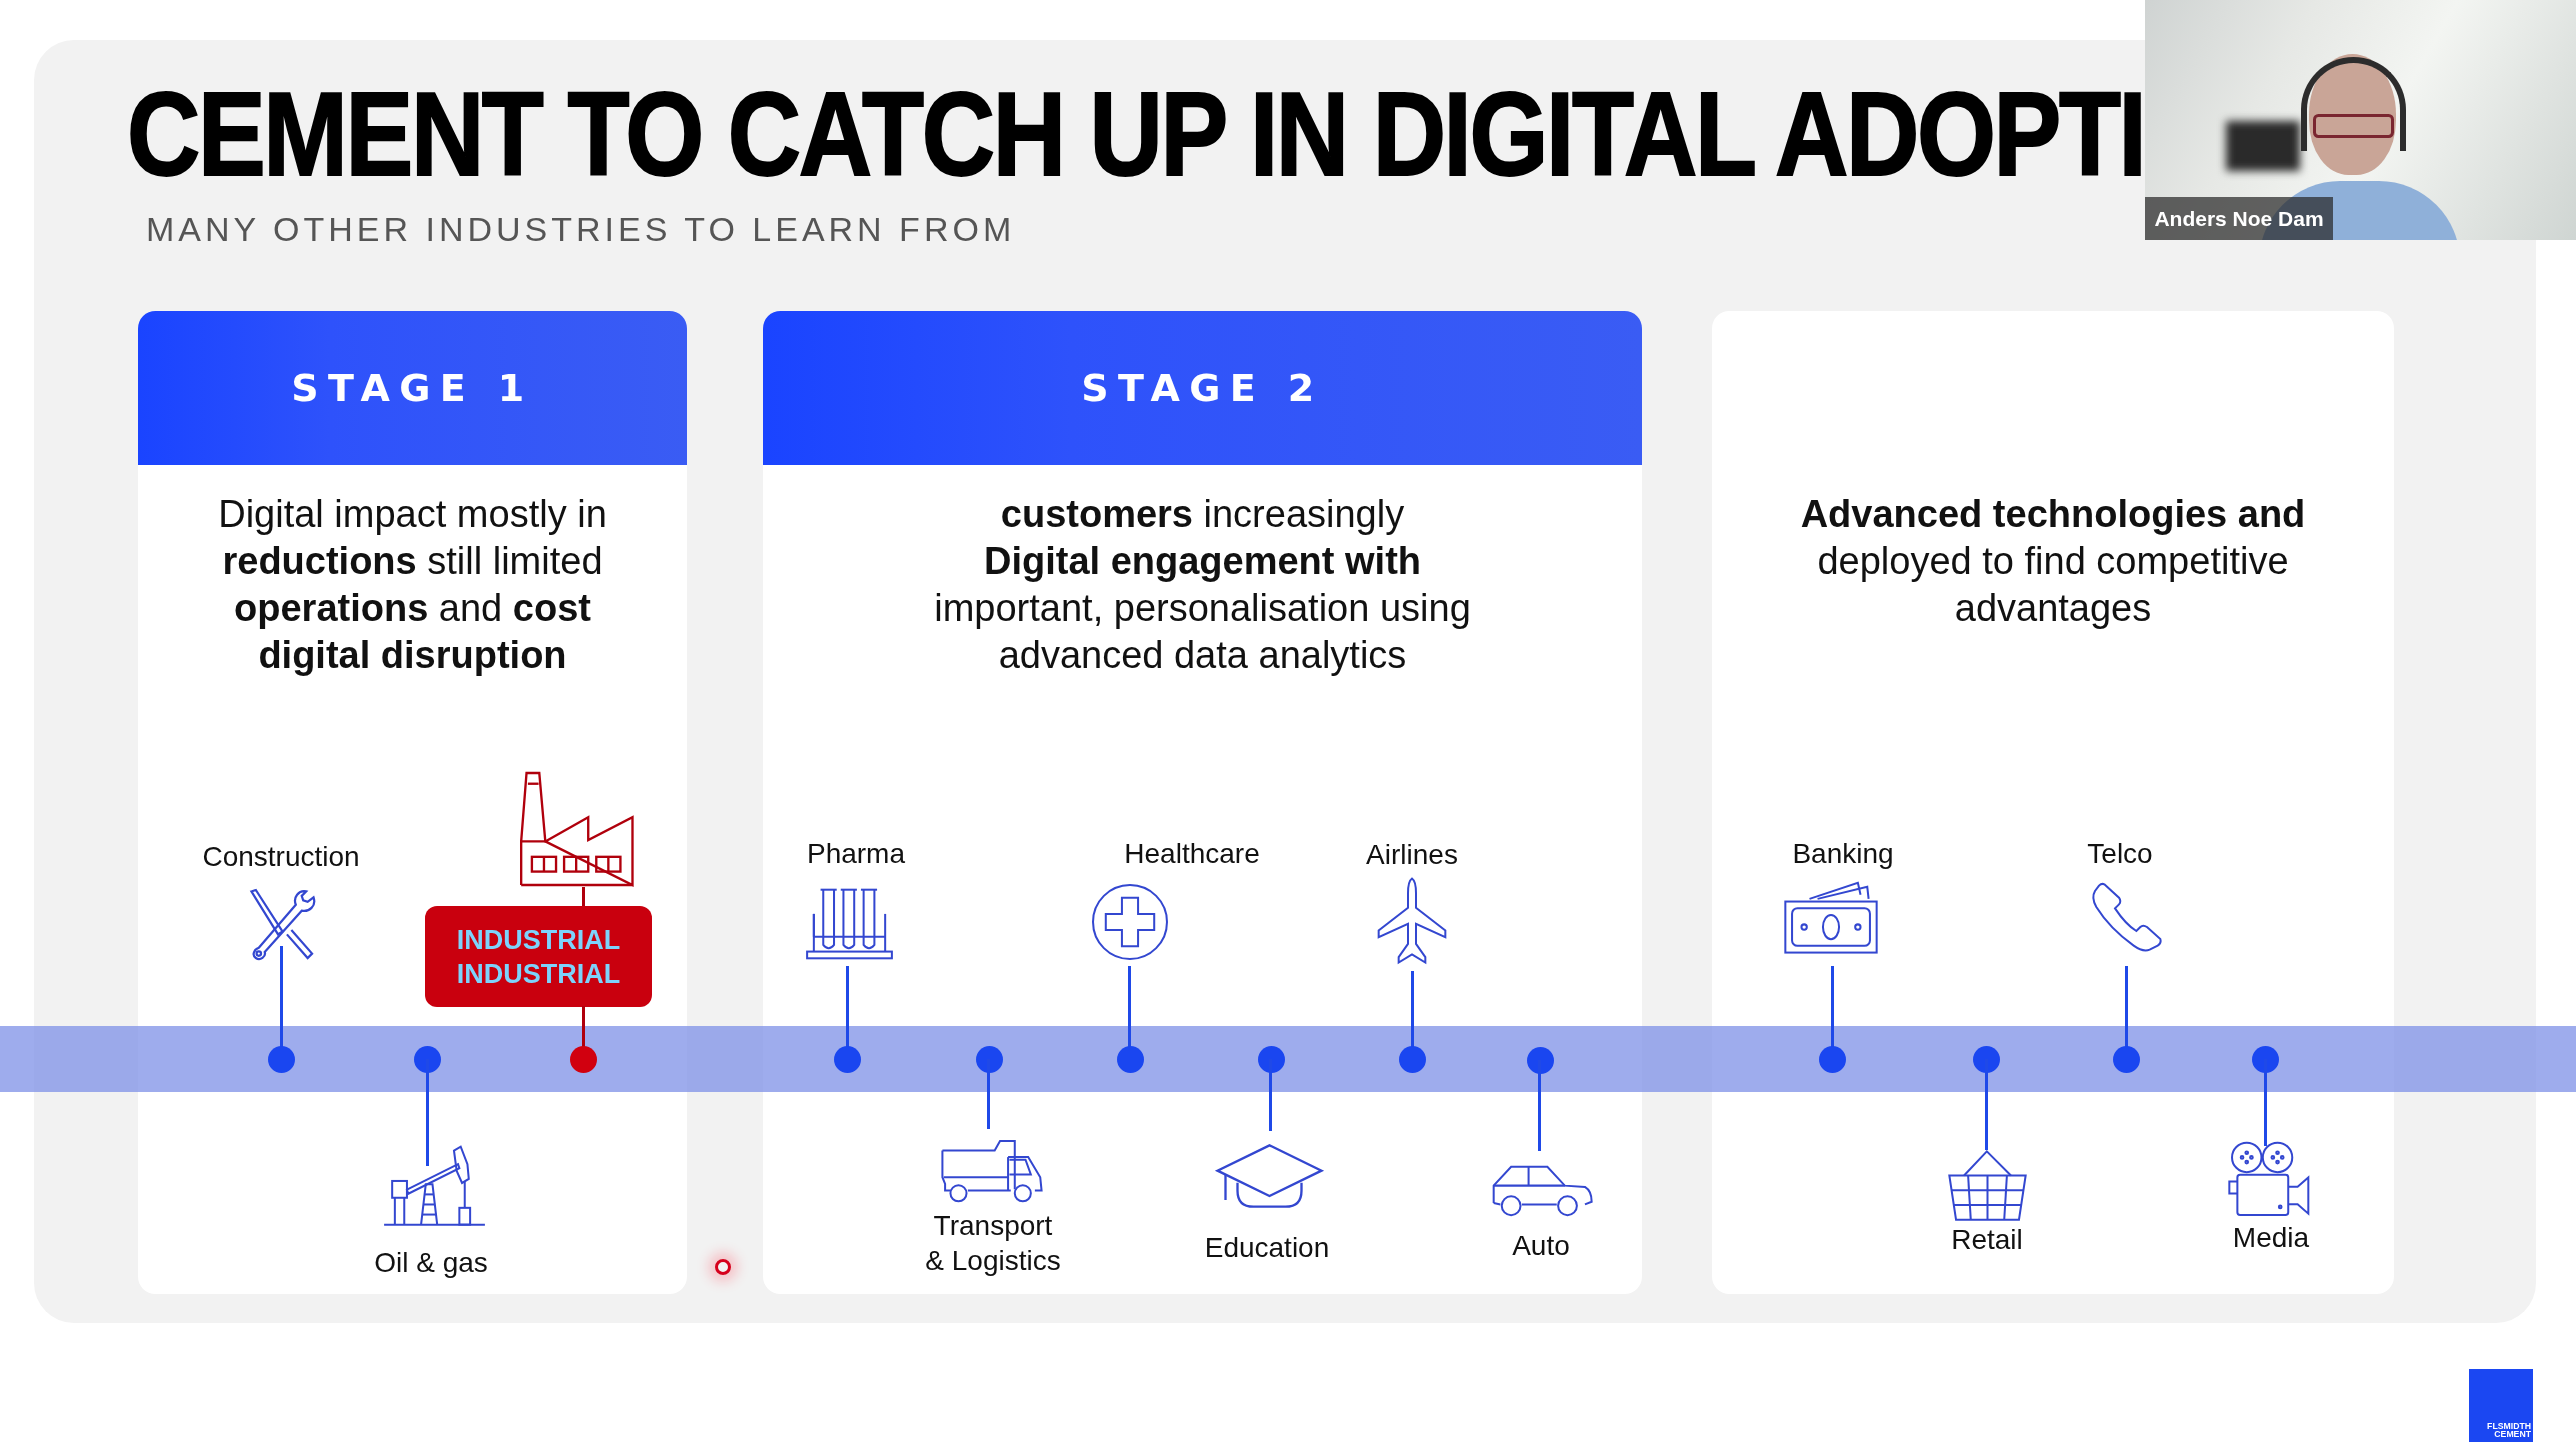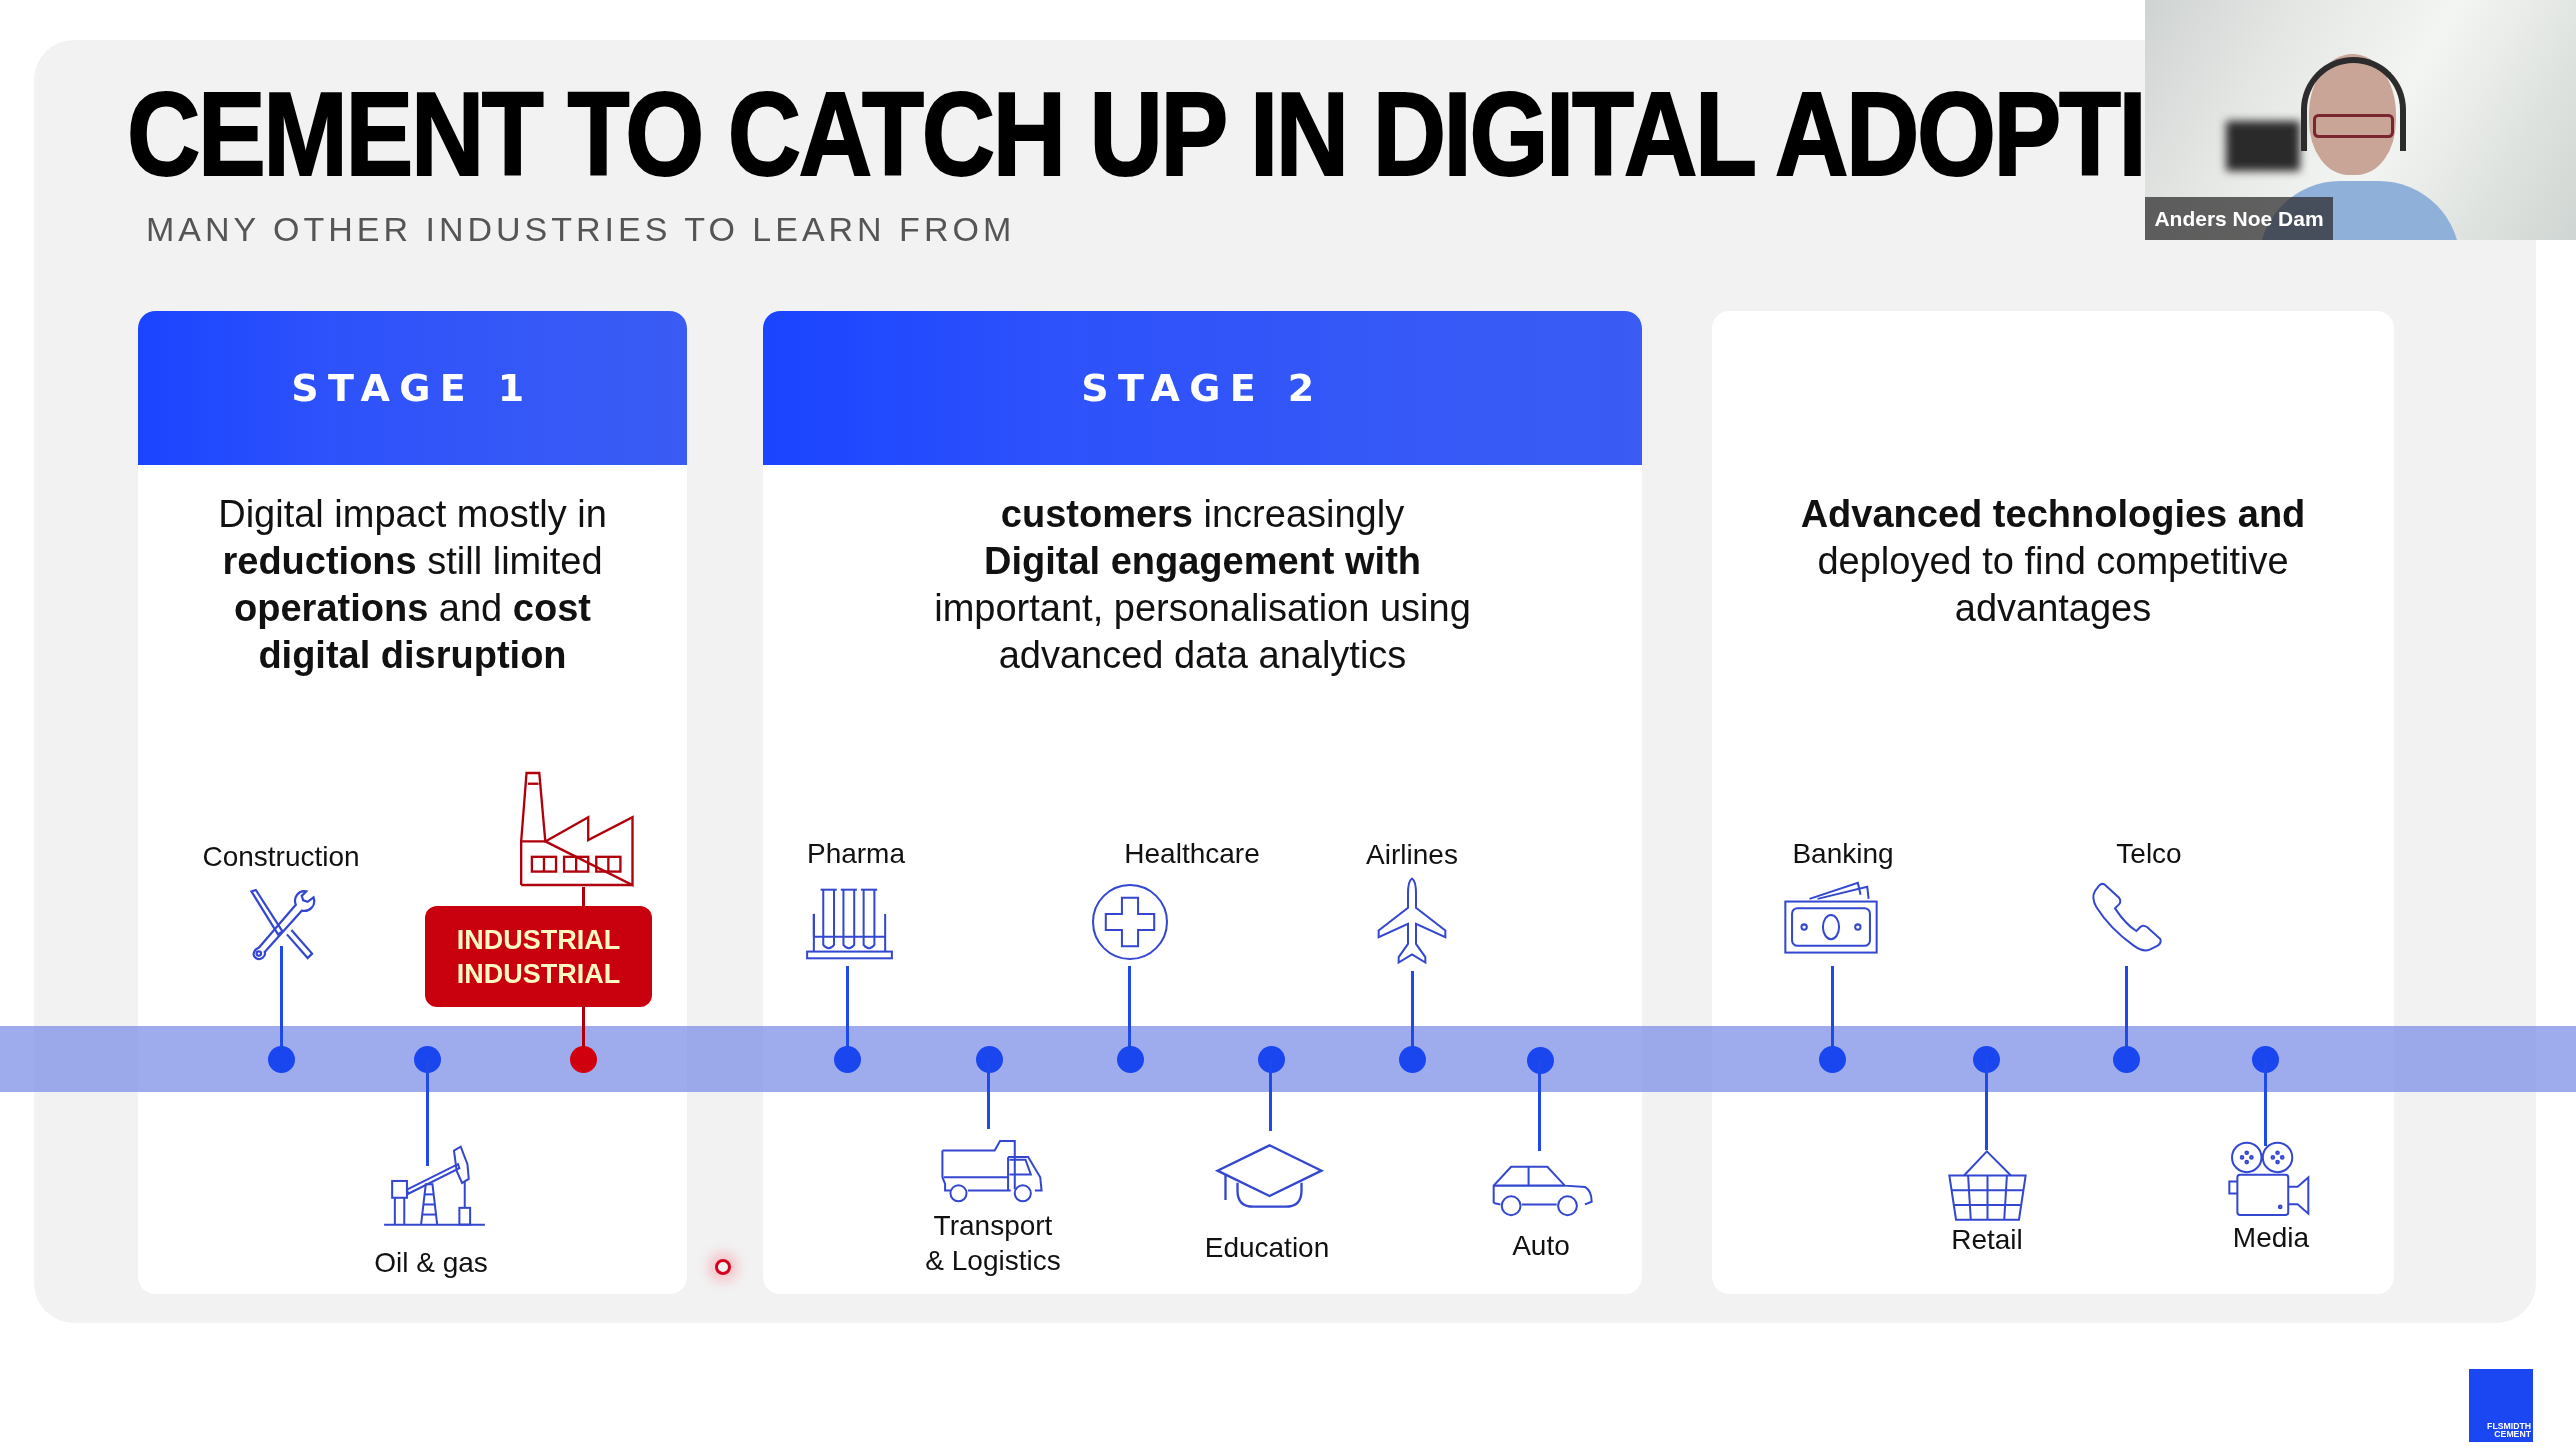--- a/index.html
+++ b/index.html
@@ -60,21 +60,21 @@
     position:absolute; font-size:28px; line-height:35px; color:#111;
     text-align:center; transform:translateX(-50%); white-space:nowrap;
     font-family:"Liberation Sans", sans-serif;
   }
   .icon { position:absolute; }
   .icon svg { width:100%; height:100%; overflow:visible; }
   .redbox {
     position:absolute; left:425px; top:906px; width:227px; height:101px;
     background:#c9000e; border-radius:12px;
     display:flex; flex-direction:column; align-items:center; justify-content:center;
-    color:#fef9c3; font-weight:700; font-size:27px; line-height:34px;
+    color:#7dd3fc; font-weight:700; font-size:27px; line-height:34px;
     font-family:"Liberation Sans", sans-serif;
   }
   .webcam {
     position:absolute; left:2145px; top:0; width:431px; height:240px;
     background:linear-gradient(120deg, #cfd3d2 0%, #e6e8e5 30%, #f3f5f2 55%, #dfe3e0 80%, #cfd5d2 100%);
     overflow:hidden;
   }
   .webcam .person-head {
     position:absolute; left:164px; top:54px; width:87px; height:121px;
     border-radius:50% 50% 45% 45%; background:#c9a597;
@@ -319,21 +319,21 @@
     <path d="M2 38 L116 38 L106 104 L12 104 Z"></path>
     <line x1="6" y1="60" x2="112" y2="60"></line>
     <line x1="9" y1="82" x2="109" y2="82"></line>
     <line x1="30" y1="38" x2="34" y2="104"></line>
     <line x1="59" y1="38" x2="59" y2="104"></line>
     <line x1="88" y1="38" x2="84" y2="104"></line>
   </svg>
 </div>
 <div class="lbl" style="left:1987px; top:1222px;">Retail</div>
 
-<div class="lbl" style="left:2120px; top:836px;margin-left:29px;">Telco</div>
+<div class="lbl" style="left:2120px; top:836px;">Telco</div>
 <div class="icon" style="left:2092px; top:883px; width:70px; height:68px;">
   <svg viewBox="0 0 104 102" fill="none" stroke="#3347d0" stroke-width="3">
     <path d="M18 2 L40 22 Q44 28 40 32 L34 38 Q50 62 66 72 L72 66 Q76 62 82 66 L102 84 Q104 90 98 94 L86 100 Q76 104 62 94 Q26 68 6 36 Q-2 22 4 12 L10 4 Q14 0 18 2 Z"></path>
   </svg>
 </div>
 <div class="stem" style="left:2125px; top:966px; height:93px;"></div>
 <div class="dot" style="left:2126px; top:1059px;"></div>
 
 <div class="dot" style="left:2265px; top:1059px;"></div>
 <div class="stem" style="left:2264px; top:1059px; height:87px;"></div>

